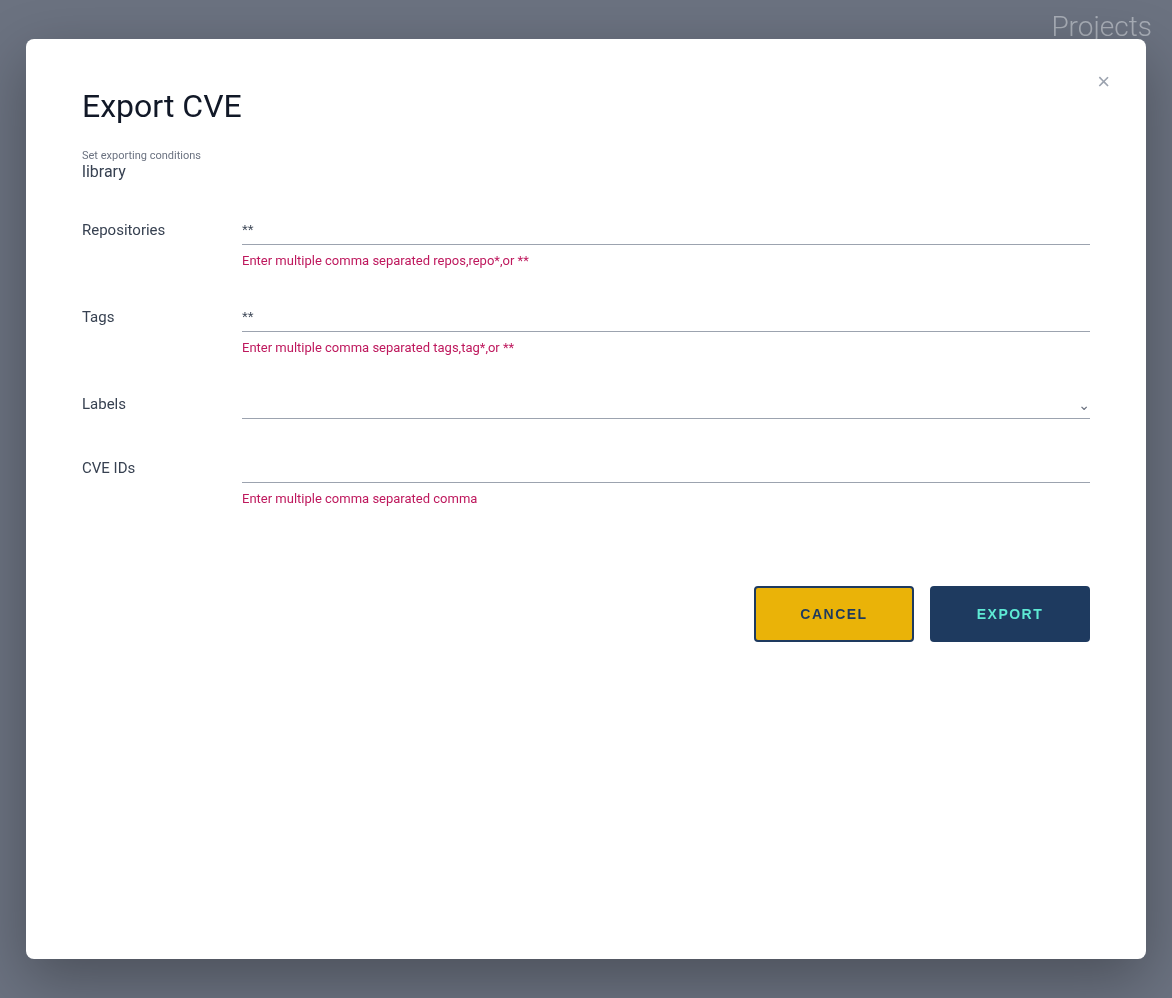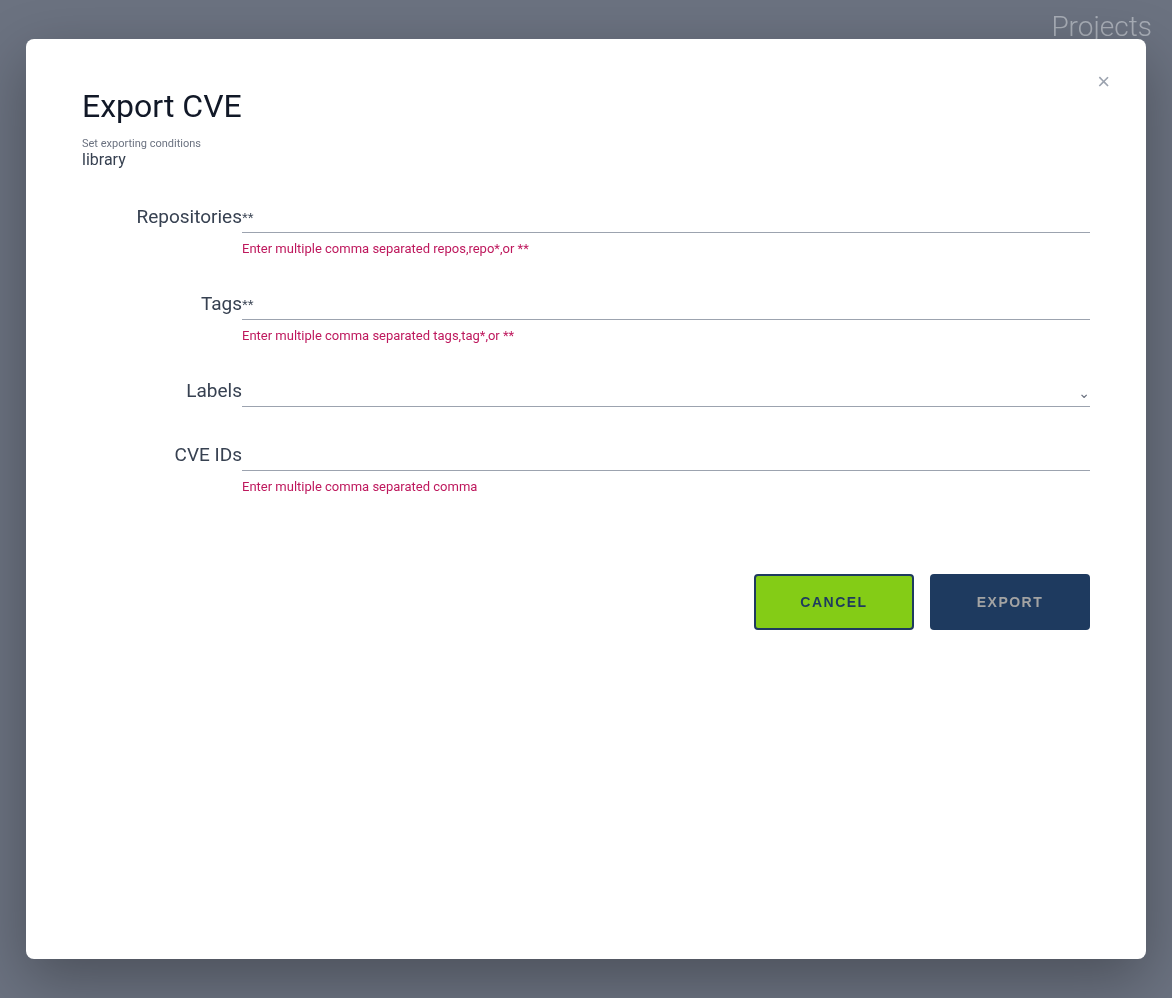--- a/index.html
+++ b/index.html
@@ -73,21 +73,21 @@
       padding: 4px;
       display: flex;
       align-items: center;
       justify-content: center;
     }
 
     .modal-title {
       font-size: 32px;
       font-weight: 400;
       color: #111827;
-      margin-bottom: 12px;
+      margin-bottom: 24px;
     }
 
     .modal-subtitle {
       font-size: 11px;
       color: #6b7280;
     }
 
     .form-section {
       display: flex;
       margin-bottom: 36px;
@@ -129,25 +129,24 @@
       margin-bottom: 0;
     }
 
     .filter-field-row {
       display: flex;
       align-items: baseline;
       margin-bottom: 8px;
     }
 
     .filter-field-label {
-      font-size: 19px;
+      font-size: 15px;
       color: #374151;
       width: 160px;
       flex-shrink: 0;
-      text-align: right;
     }
 
     .filter-input-wrapper {
       flex: 1;
       position: relative;
     }
 
     .filter-input {
       width: 100%;
       border: none;
@@ -197,35 +196,35 @@
     .modal-footer {
       display: flex;
       justify-content: flex-end;
       gap: 16px;
       margin-top: 60px;
       padding-top: 20px;
     }
 
     .btn-cancel {
       border: 2px solid #1e3a5f;
-      background: #84cc16;
+      background: #eab308;
       color: #1e3a5f;
       font-size: 14px;
       font-weight: 700;
       letter-spacing: 1.5px;
       padding: 18px 36px;
       border-radius: 4px;
       cursor: pointer;
       min-width: 160px;
     }
 
     .btn-export {
       border: none;
       background: #1e3a5f;
-      color: #a3a3a3;
+      color: #5eead4;
       font-size: 14px;
       font-weight: 700;
       letter-spacing: 1.5px;
       padding: 18px 36px;
       border-radius: 4px;
       cursor: pointer;
       min-width: 160px;
     }
   </style>
 </head>

